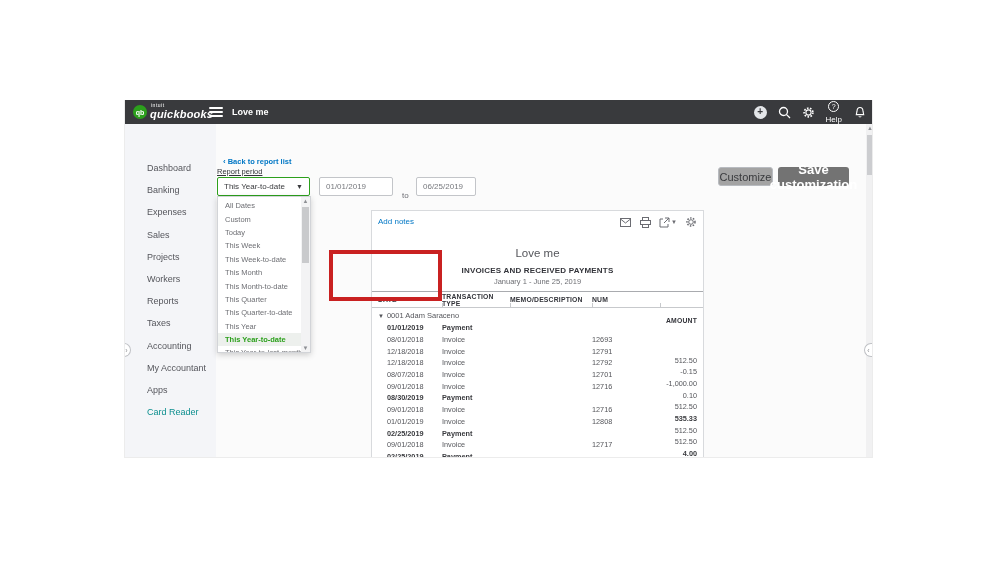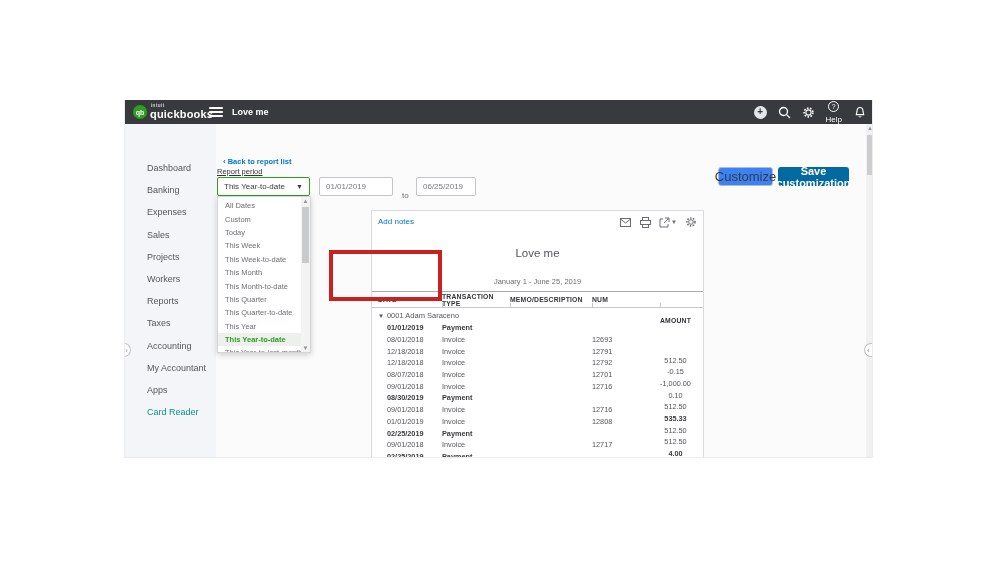--- a/index.html
+++ b/index.html
@@ -7,21 +7,21 @@
   .canvas { position:relative; width:999px; height:562px; background:#fff; }
 
   
   .app { position:absolute; left:124px; top:100px; width:749px; height:358px; background:#fbfbfb; overflow:hidden; border:1px solid #ececec; border-top:none; }
 
   
   .navbar { position:absolute; left:0; top:0; width:749px; height:24px; background:#393a3d; z-index:30; }
   .qb-logo { position:absolute; left:8px; top:5px; width:14px; height:14px; border-radius:50%; background:#2ca01c; color:#fff; font-size:7px; font-weight:bold; display:flex; align-items:center; justify-content:center; }
   .brand { position:absolute; left:25px; top:3px; color:#fff; line-height:1; }
   .brand .intuit { display:block; font-size:5px; letter-spacing:.5px; margin-bottom:1px; margin-left:1px; }
-  .brand .qbname { display:block; font-size:11px; font-weight:bold; letter-spacing:.2px; }
+  .brand .qbname { display:block; font-size:11px; font-weight:bold; letter-spacing:.2px;font-style:italic; }
   .hamburger { position:absolute; left:84px; top:7px; width:14px; height:10px; display:flex; flex-direction:column; justify-content:space-between; cursor:pointer; }
   .hamburger span { display:block; height:2px; background:#fff; border-radius:1px; }
   .nav-company { position:absolute; left:107px; top:7px; color:#fff; font-size:9px; font-weight:bold; }
   .nav-right { position:absolute; right:8px; top:0; height:24px; display:flex; align-items:center; gap:11px; }
   .nav-ic { width:13px; height:13px; display:flex; align-items:center; justify-content:center; cursor:pointer; }
   .plus-circle { width:13px; height:13px; border-radius:50%; background:#e4e6e9; color:#393a3d; font-size:10px; font-weight:bold; display:flex; align-items:center; justify-content:center; line-height:1; }
   .help-wrap { display:flex; align-items:center; gap:3px; cursor:pointer;flex-direction:column; }
   .help-circle { width:11px; height:11px; border-radius:50%; border:1px solid #fff; color:#fff; font-size:7px; display:flex; align-items:center; justify-content:center; }
   .help-text { color:#fff; font-size:8px; }
 
@@ -40,22 +40,22 @@
   .period-label { position:absolute; left:1px; top:43px; font-size:7.5px; color:#33343a; text-decoration:underline; }
 
   .period-select { position:absolute; left:1px; top:53px; width:93px; height:19px; background:#fff; border:1.5px solid #2ca01c; border-radius:2px; font-size:8px; color:#393a3d; display:flex; align-items:center; padding-left:6px; cursor:pointer; }
   .period-select .caret { position:absolute; right:6px; font-size:7px; color:#393a3d; }
 
   .date-field { position:absolute; top:53px; height:19px; background:#fff; border:1px solid #c3c5c9; border-radius:2px; font-size:8px; color:#77797e; display:flex; align-items:center; padding-left:6px; }
   .date-from { left:103px; width:74px; }
   .to-word { position:absolute; left:186px; top:67px; font-size:8px; color:#6b6c72; }
   .date-to { left:200px; width:60px; }
 
-  .btn-customize { position:absolute; left:502px; top:43px; width:55px; height:19px; background:#3b82f6; border:1px solid #b8bbc0; border-radius:3px; font-size:13px; color:#393a3d; display:flex; align-items:center; justify-content:center; cursor:pointer; }
-  .btn-save { position:absolute; left:562px; top:43px; width:71px; height:19px; background:#0369a1; border:none; border-radius:3px; font-size:11px; font-weight:bold; color:#fff; display:flex; align-items:center; justify-content:center; cursor:pointer;text-align:center; }
+  .btn-customize { position:absolute; left:502px; top:43px; width:55px; height:19px; background:#a3a3a3; border:1px solid #b8bbc0; border-radius:3px; font-size:11px; color:#393a3d; display:flex; align-items:center; justify-content:center; cursor:pointer; }
+  .btn-save { position:absolute; left:562px; top:43px; width:71px; height:19px; background:#737373; border:none; border-radius:3px; font-size:13px; font-weight:bold; color:#fff; display:flex; align-items:center; justify-content:center; cursor:pointer;text-align:center; }
 
   
   .dropdown { position:absolute; left:1px; top:72px; width:94px; height:157px; background:#fff; border:1px solid #d2d4d8; box-shadow:0 2px 6px rgba(0,0,0,.18); z-index:20; overflow:hidden; }
   .dd-list { position:absolute; left:0; top:2px; right:9px; }
   .dd-item { height:13.4px; display:flex; align-items:center; padding-left:7px; font-size:7.5px; color:#6e6f74; cursor:pointer; white-space:nowrap; }
   .dd-item.sel { background:#edf0ed; color:#2ca01c; font-weight:bold; }
   .dd-scroll { position:absolute; right:0; top:0; bottom:0; width:9px; background:#f3f3f4; }
   .dd-scroll .up { position:absolute; top:1px; left:0; right:0; text-align:center; font-size:6px; color:#8e9094; }
   .dd-scroll .thumb { position:absolute; top:10px; left:1px; width:7px; height:56px; background:#c9cacc; }
   .dd-scroll .down { position:absolute; bottom:1px; left:0; right:0; text-align:center; font-size:6px; color:#8e9094; }
@@ -75,21 +75,21 @@
   .rep-range { position:absolute; left:0; right:0; top:66px; text-align:center; font-size:7.5px; color:#6e6f74; }
 
   .t-headrow { position:absolute; left:0; right:0; top:80px; height:17px; border-top:1px solid #a9abaf; border-bottom:1px solid #c7c9cc; display:flex; align-items:center; }
   .t-headrow .hc { font-size:6.8px; font-weight:bold; color:#33343a; letter-spacing:.2px; }
   .tick { position:absolute; bottom:0; width:1px; height:4px; background:#c7c9cc; }
 
   .c-date { width:70px; padding-left:6px; }
   .c-type { width:68px; }
   .c-memo { width:82px; }
   .c-num  { width:62px; }
-  .c-amount { flex:1; text-align:center; padding-right:6px;margin-top:41px; }
+  .c-amount { flex:1; text-align:right; padding-right:6px;margin-top:41px; }
 
   .group-row { position:absolute; left:6px; top:100px; font-size:7.5px; color:#55565b; display:flex; align-items:center; gap:3px; }
   .group-row .gcaret { font-size:6px; color:#55565b; }
 
   .t-body { position:absolute; left:0; right:0; top:111px; }
   .t-row { height:11.7px; display:flex; align-items:center; font-size:7.3px; color:#55565b; }
   .t-row .c-date { padding-left:15px; }
   .t-row.bold { font-weight:bold; color:#3a3b3f; }
 
   
@@ -230,20 +230,21 @@
           </div>
           <div class="rep-ic">
             <svg width="12" height="12" viewBox="0 0 12 12">
                 <circle cx="6" cy="6" r="4" fill="none" stroke="#6b6c72" stroke-width="1.5" stroke-dasharray="1.5 1.4"></circle>
                 <circle cx="6" cy="6" r="2.3" fill="none" stroke="#6b6c72" stroke-width="1"></circle>
               </svg>
           </div>
         </div>
 
         <div class="rep-company">Love me</div>
+        <div class="rep-heading">INVOICES AND RECEIVED PAYMENTS</div>
         <div class="rep-range">January 1 - June 25, 2019</div>
 
         <div class="t-headrow" id="t-headrow">
           <div class="tick" style="left:70px"></div>
           <div class="tick" style="left:138px"></div>
           <div class="tick" style="left:220px"></div>
           <div class="tick" style="left:288px"></div>
         <span class="hc c-date">DATE</span>
             <span class="hc c-type">TRANSACTION TYPE</span>
             <span class="hc c-memo">MEMO/DESCRIPTION</span>

